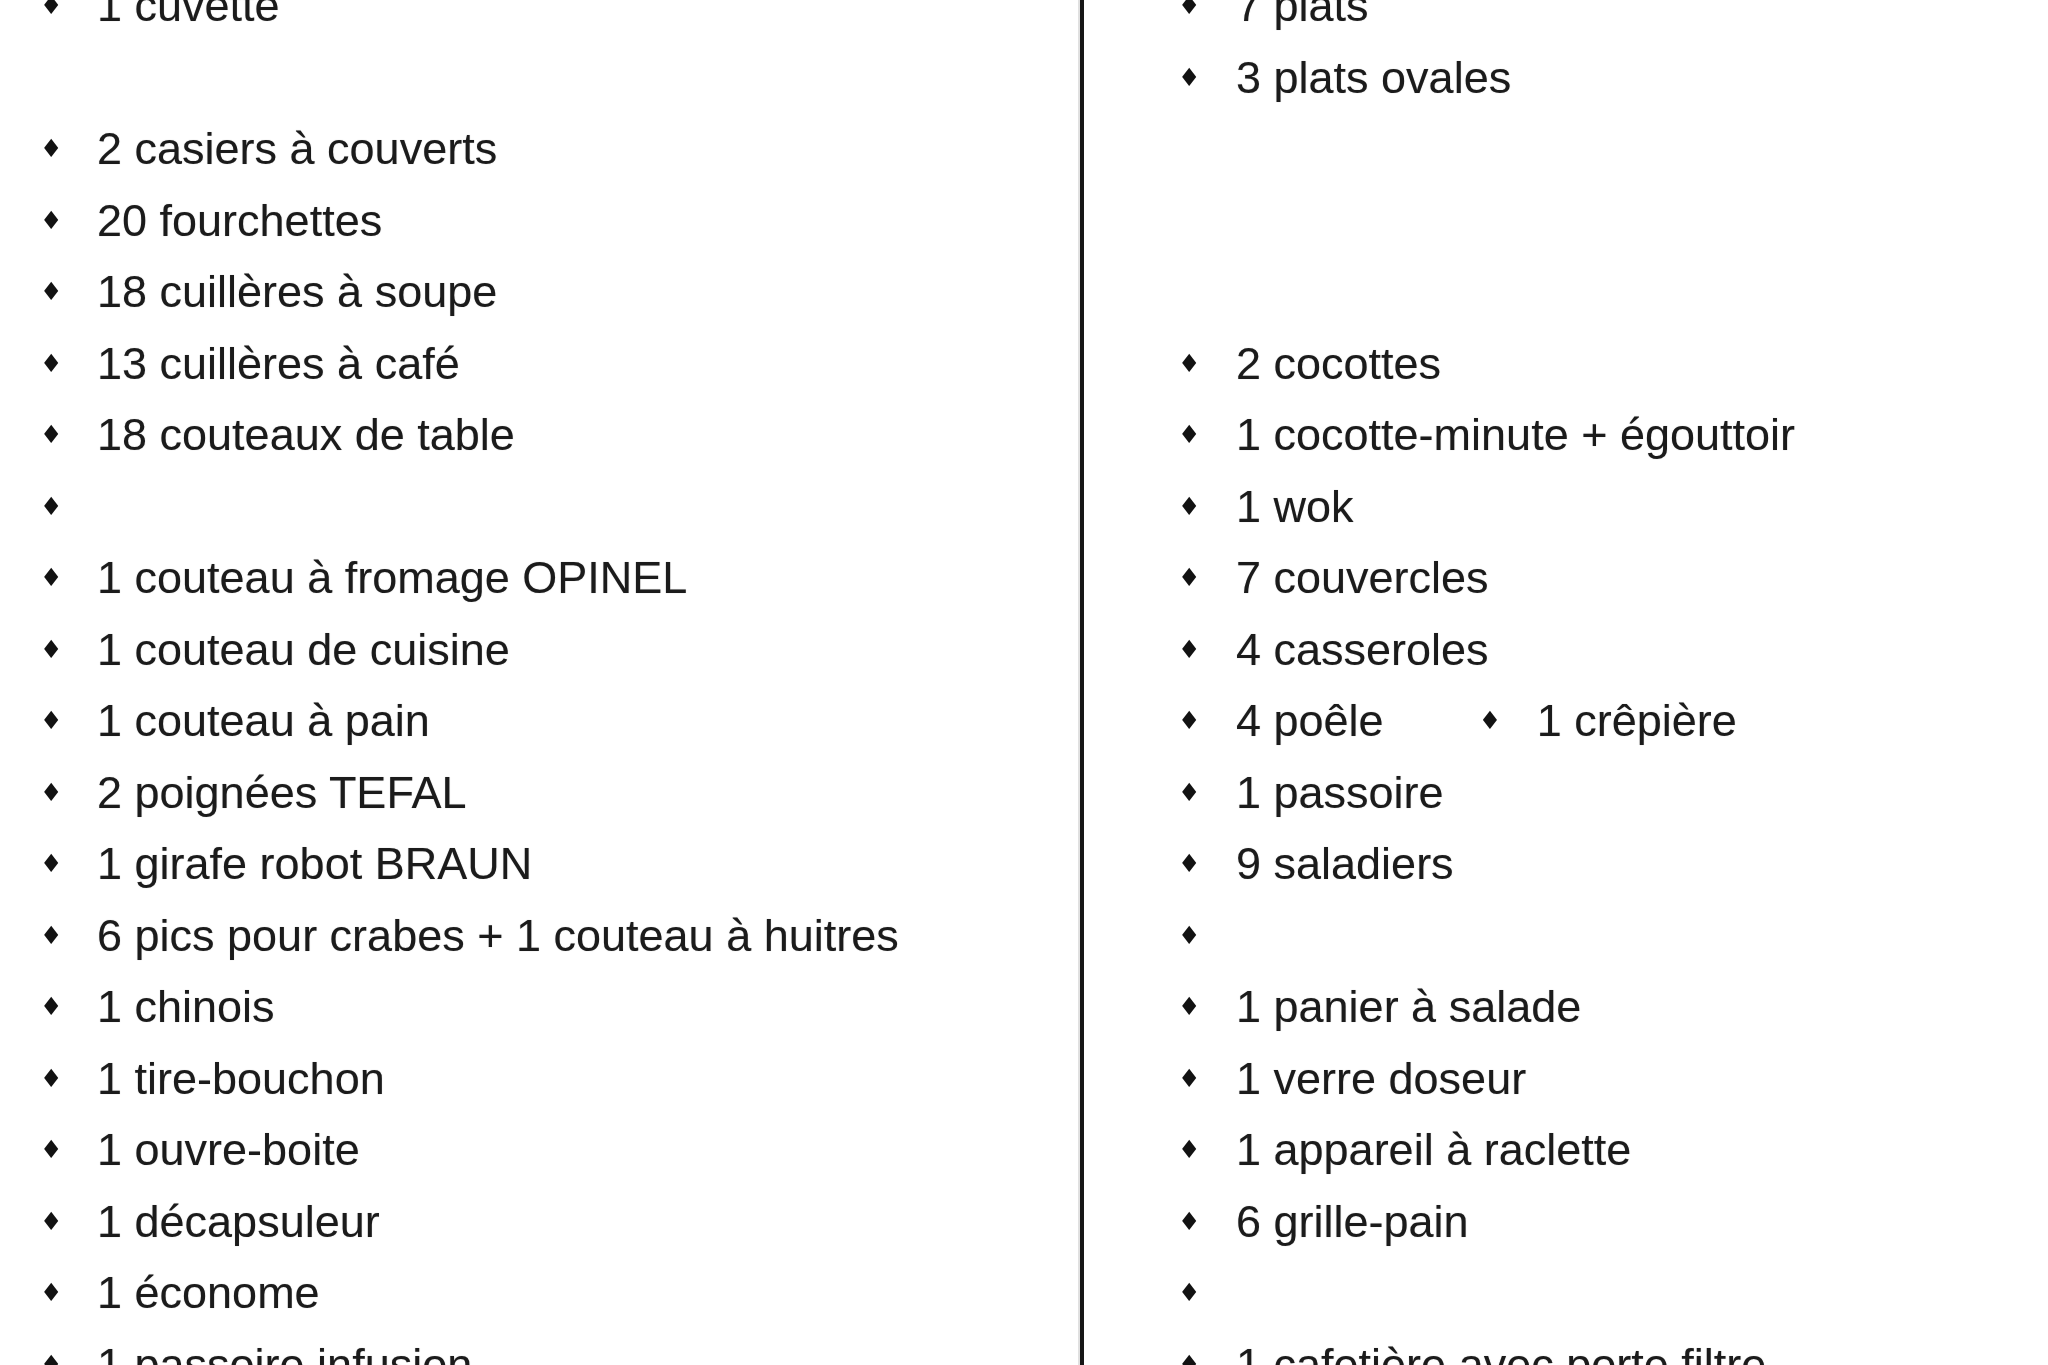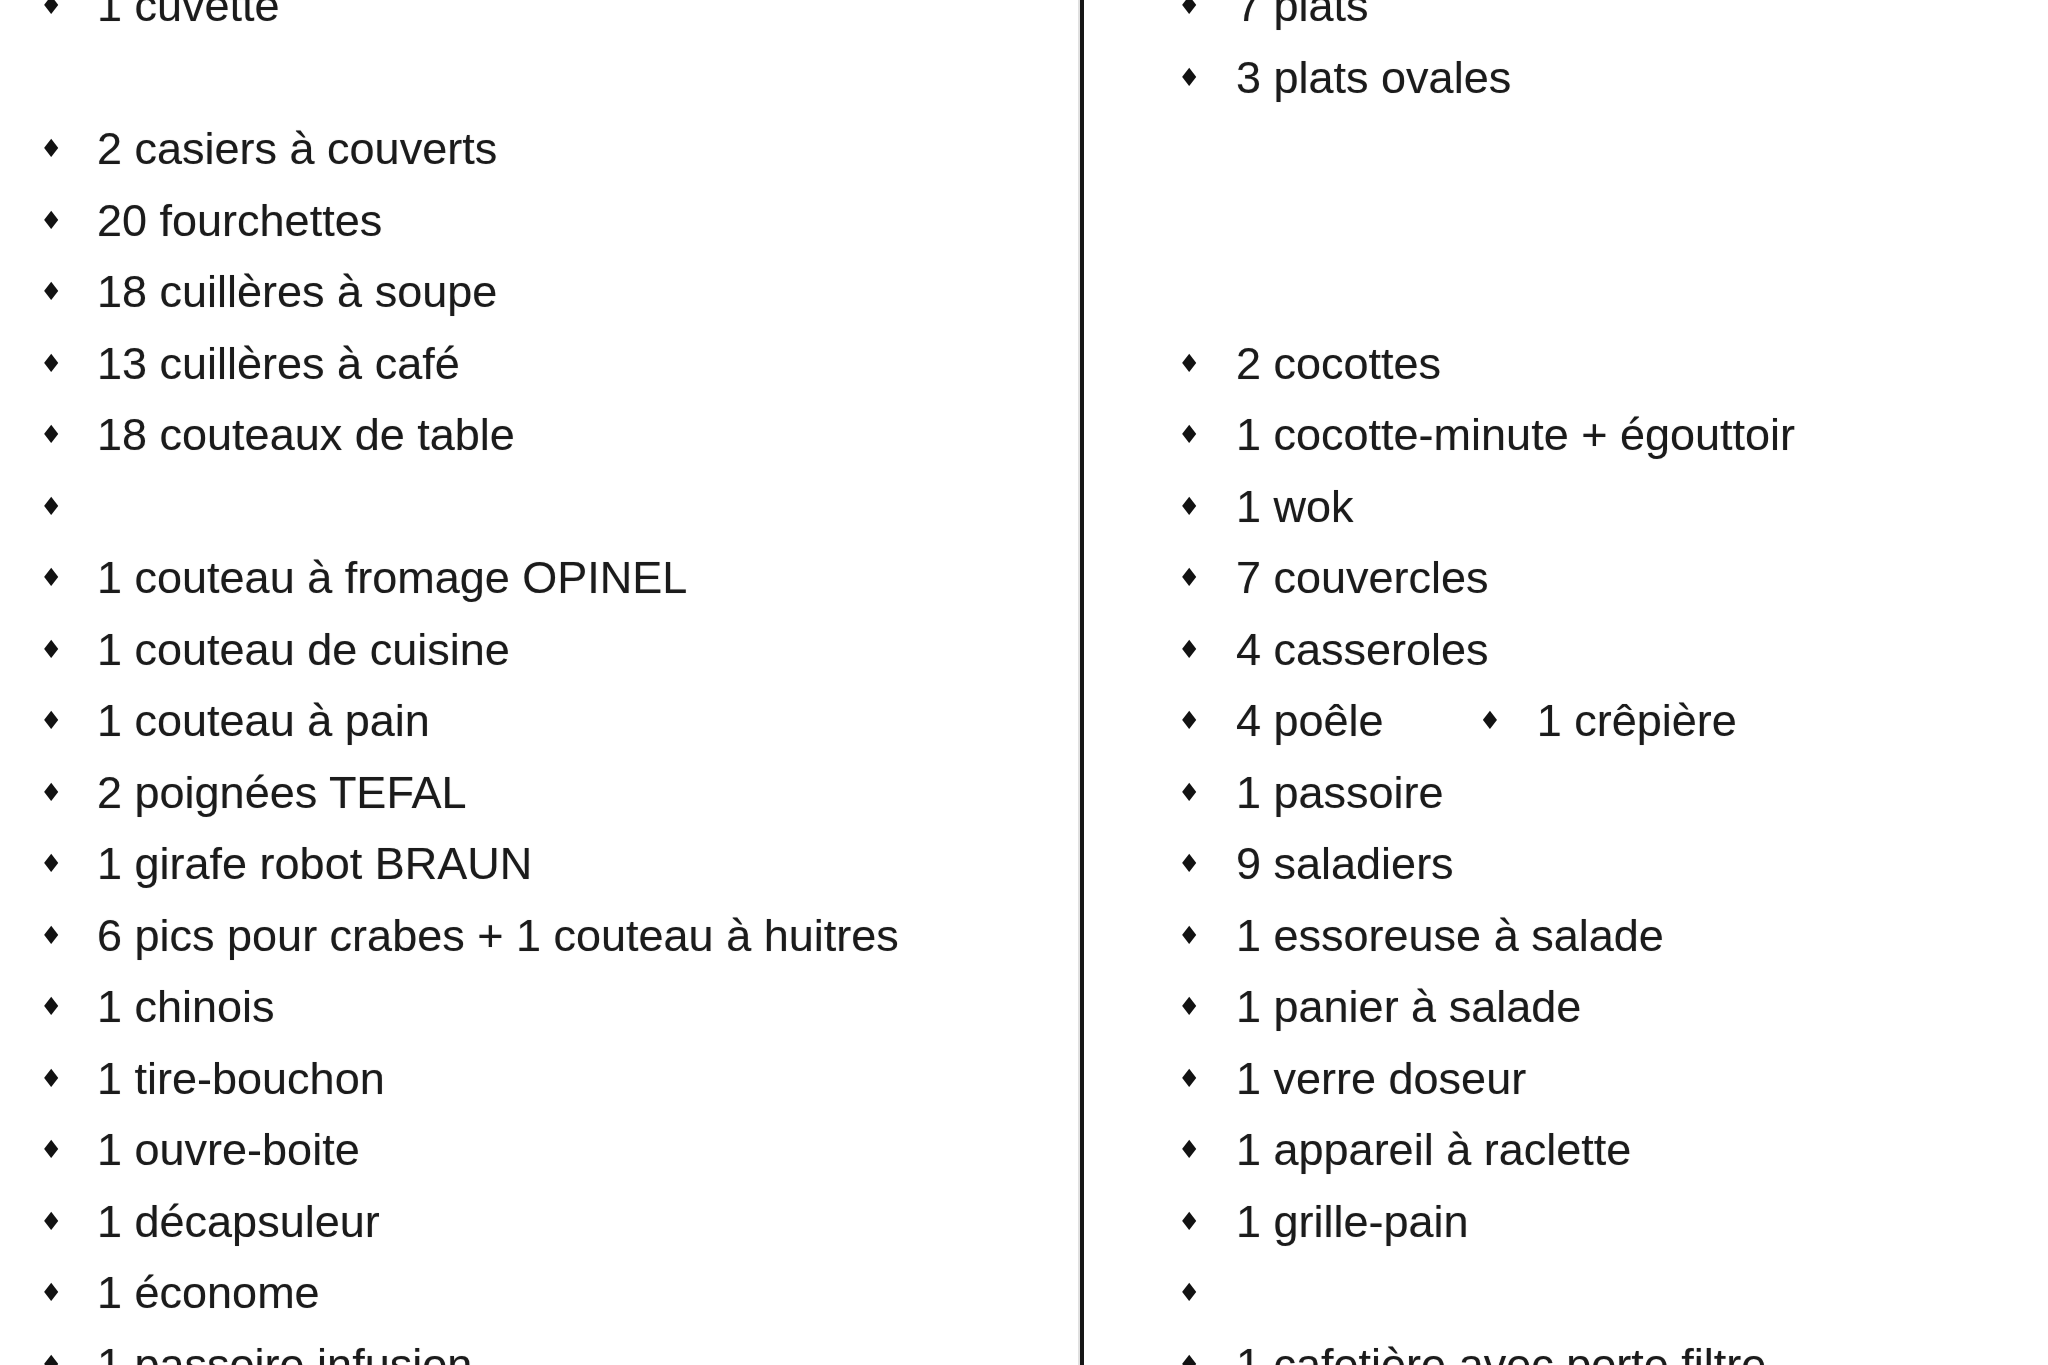--- a/index.html
+++ b/index.html
@@ -244,21 +244,20 @@
     </div>
     <div class="row">
       <span class="item">
         <span class="bullet">♦</span>
         <span class="label">9 saladiers</span>
       </span>
     </div>
     <div class="row">
       <span class="item">
         <span class="bullet">♦</span>
-        <span class="label">1 essoreuse à salade</span>
       </span>
     </div>
     <div class="row">
       <span class="item">
         <span class="bullet">♦</span>
         <span class="label">1 panier à salade</span>
       </span>
     </div>
     <div class="row">
       <span class="item">
@@ -268,21 +267,21 @@
     </div>
     <div class="row">
       <span class="item">
         <span class="bullet">♦</span>
         <span class="label">1 appareil à raclette</span>
       </span>
     </div>
     <div class="row">
       <span class="item">
         <span class="bullet">♦</span>
-        <span class="label">1 grille-pain</span>
+        <span class="label">6 grille-pain</span>
       </span>
     </div>
     <div class="row">
       <span class="item">
         <span class="bullet">♦</span>
       </span>
     </div>
     <div class="row">
       <span class="item">
         <span class="bullet">♦</span>

